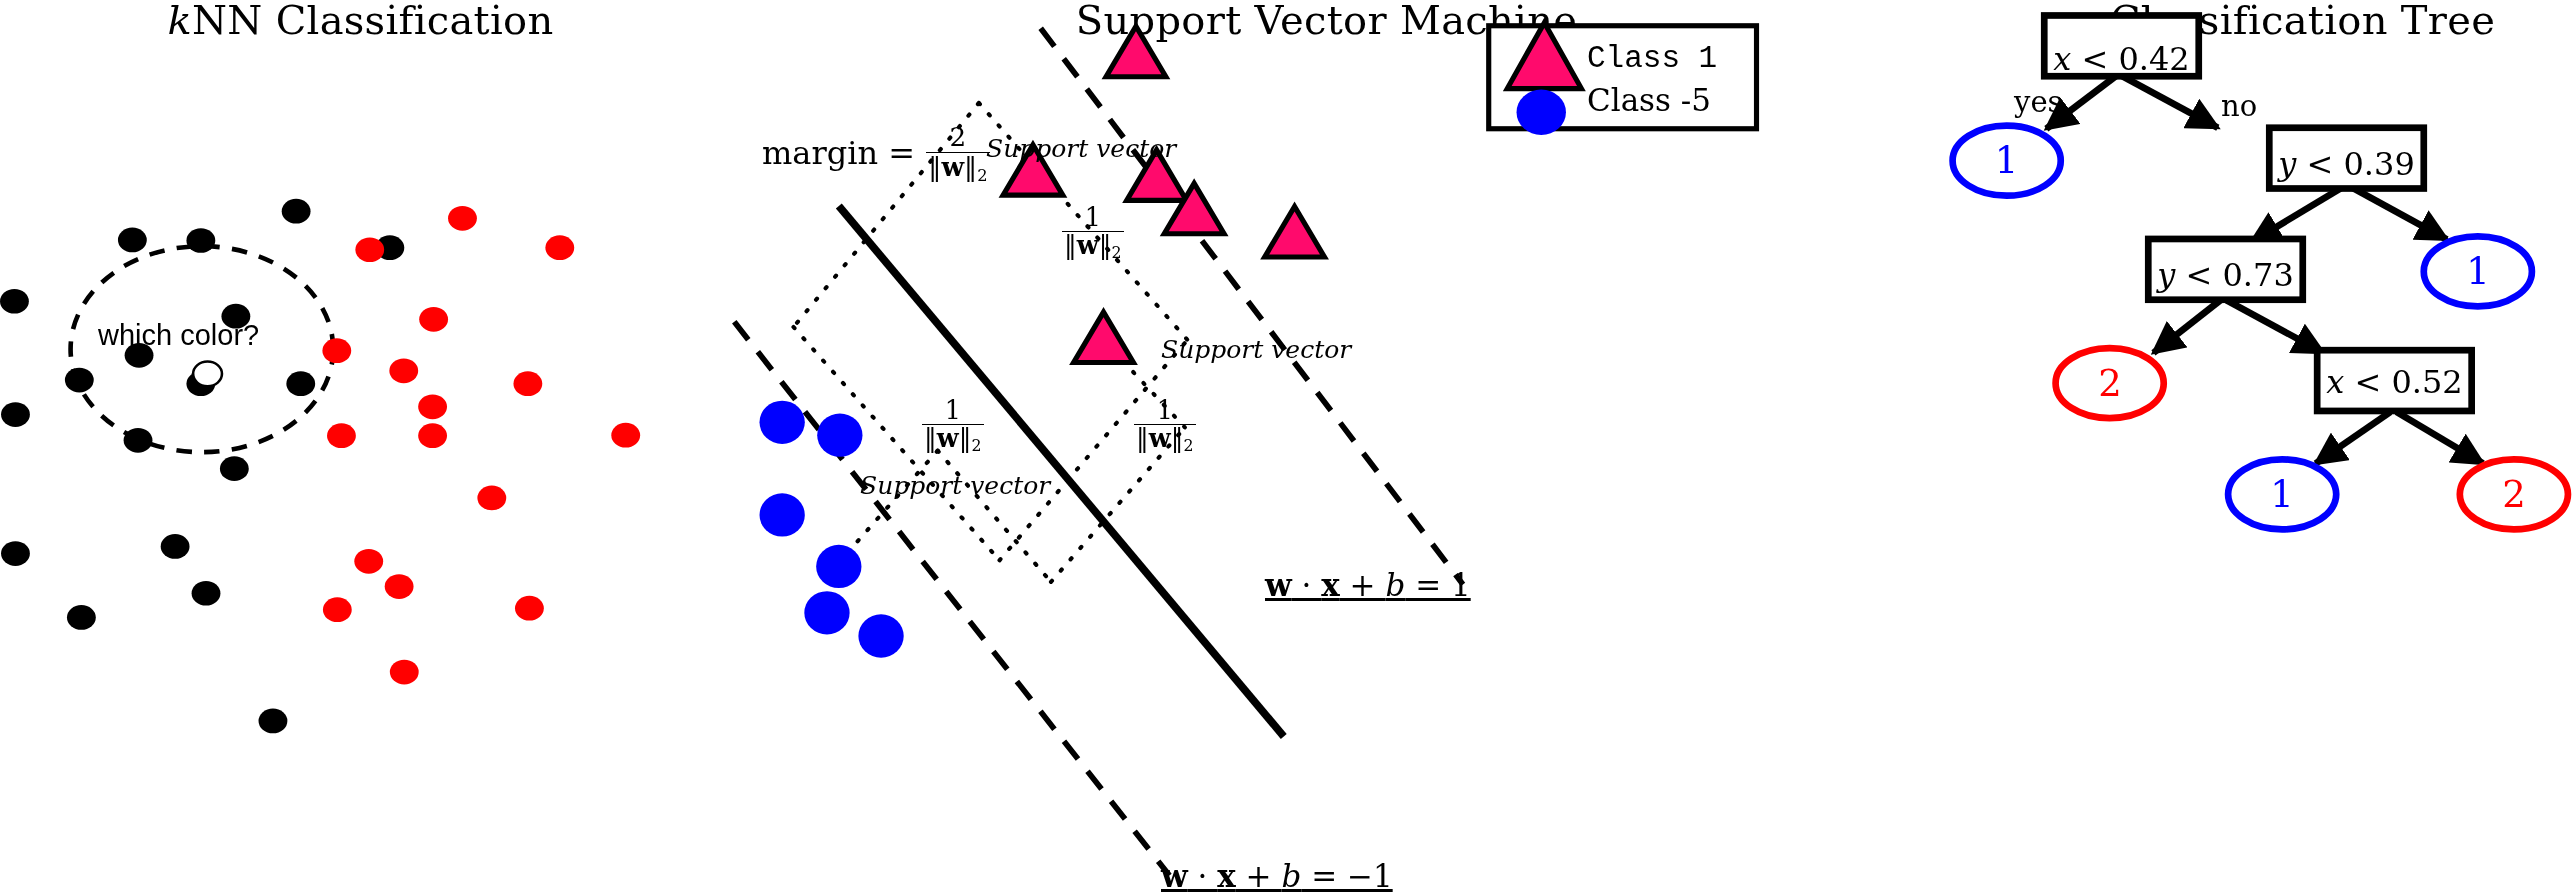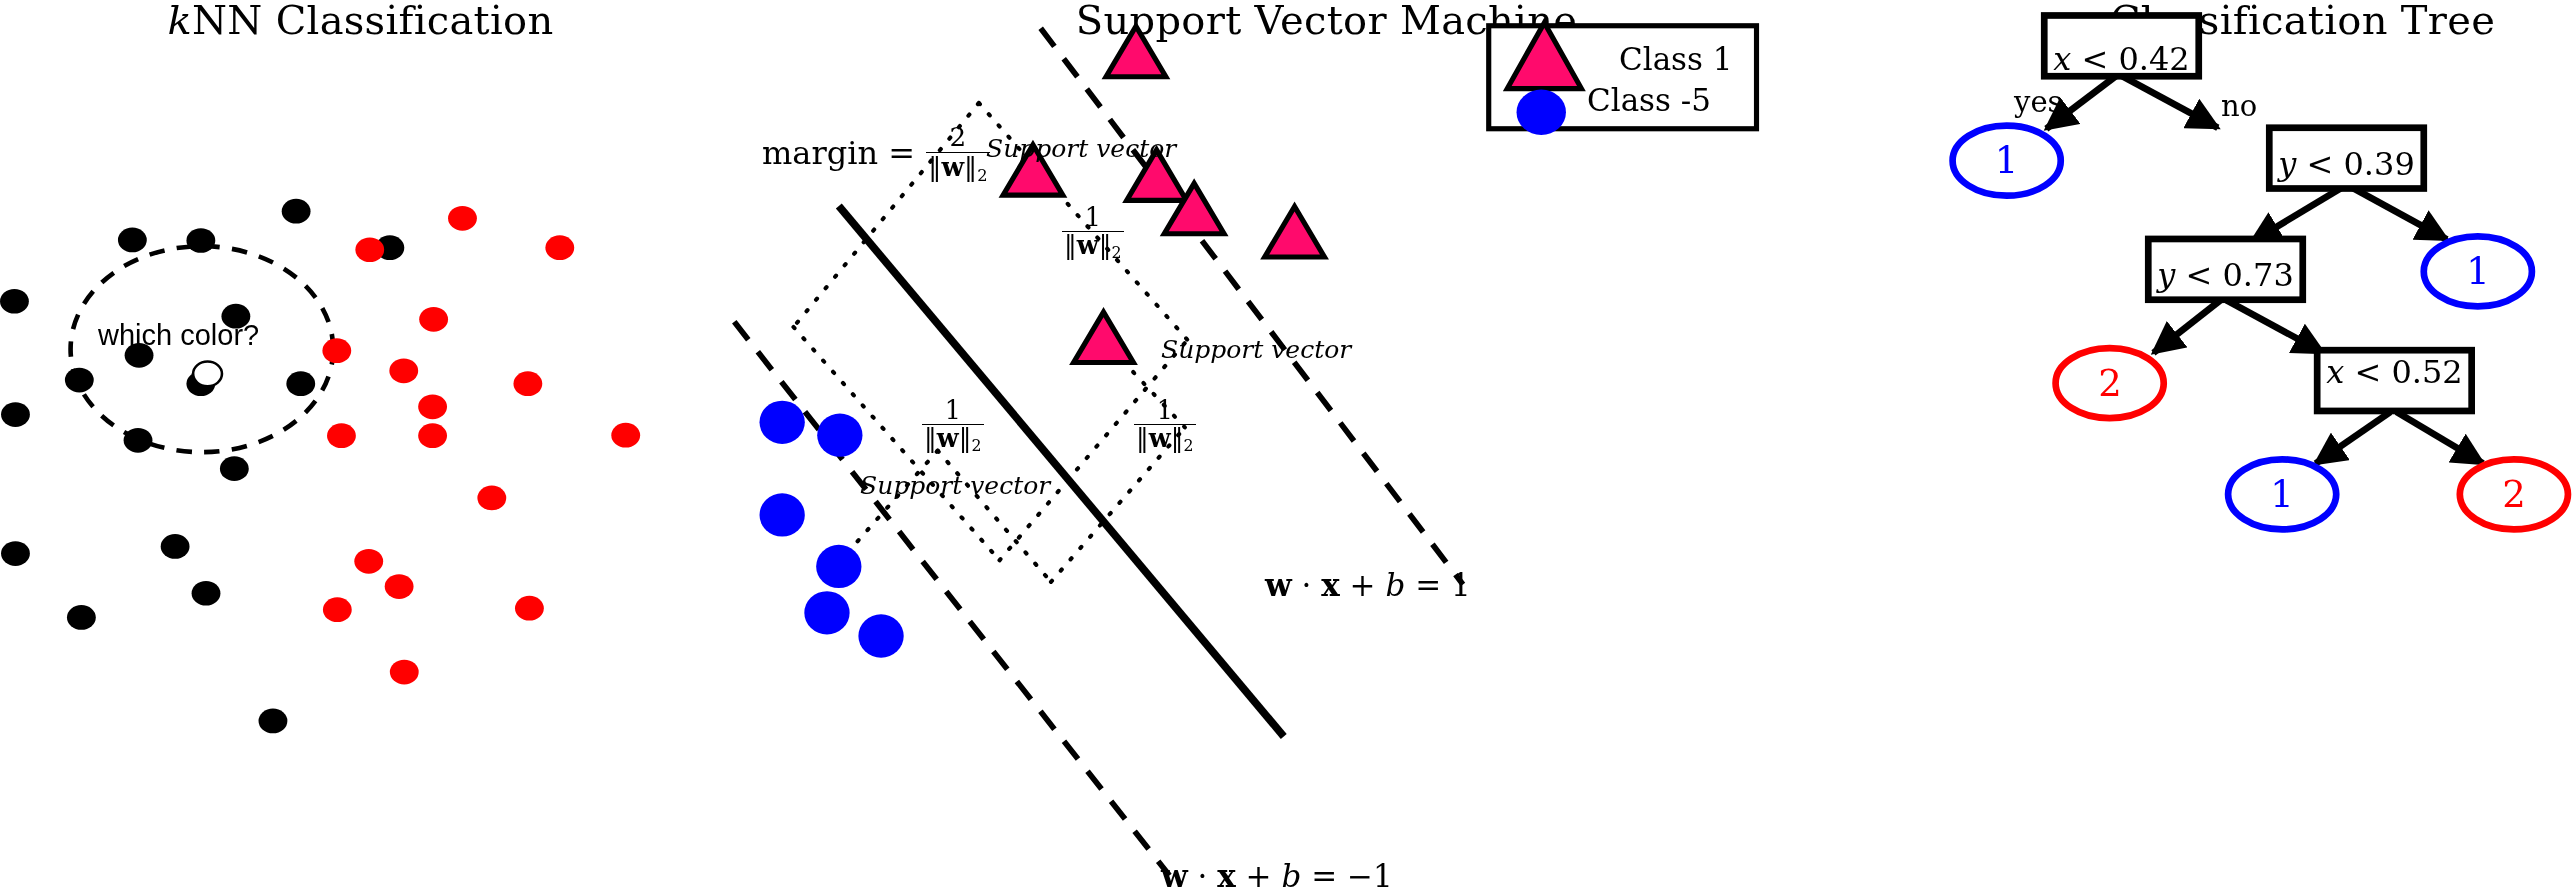--- a/index.html
+++ b/index.html
@@ -62,20 +62,21 @@
     position:absolute;
     font-style:italic;
     font-size:25px;
     font-family:"DejaVu Serif","Liberation Serif",serif;
     white-space:nowrap;
   }
   .eq-label{
     position:absolute;
     font-size:31px;
     white-space:nowrap;
+    text-decoration:underline;
   }
   .eq-label.big{font-size:40px;}
   .margin-label{
     position:absolute;
     font-size:32px;
     white-space:nowrap;
   }
   .inv-label{
     position:absolute;
     font-size:31px;
@@ -240,21 +241,21 @@
     <div class="sv-label" style="left:440px;top:335px;">Support vector</div>
     <div class="sv-label" style="left:139px;top:471px;">Support vector</div>
 
     <div class="eq-label" style="left:544px;top:567px;">
       <span class="bold">w</span> · <span class="bold">x</span> + <span class="ital">b</span> = 1
     </div>
     <div class="eq-label" style="left:440px;top:858px;">
       <span class="bold">w</span> · <span class="bold">x</span> + <span class="ital">b</span> = −1
     </div>
 
-    <div class="legend-text" style="left:898px;top:41px;">Class 1</div>
+    <div class="legend-text" style="left:866px;top:41px;font-family:Liberation Mono, monospace;">Class 1</div>
     <div class="legend-text" style="left:866px;top:82px;">Class -5</div>
   </div>
 
   <div class="panel" id="panel-tree">
 
     <div class="panel-title">Classification Tree</div>
 
     <svg class="svg-layer" width="741" height="894" viewBox="0 0 1439 1736">
       <defs>
         <marker id="arrow" viewBox="0 0 10 10" refX="9" refY="5" markerWidth="5" markerHeight="5" orient="auto-start-reverse">
@@ -288,21 +289,21 @@
 
     <div class="tree-text" style="left:112px;top:40px;width:155px;">
       <span class="ital">x</span> &lt; <span>0.42</span>
     </div>
     <div class="tree-text" style="left:337px;top:145px;width:155px;">
       <span class="ital">y</span> &lt; <span>0.39</span>
     </div>
     <div class="tree-text" style="left:216px;top:256px;width:155px;">
       <span class="ital">y</span> &lt; <span>0.73</span>
     </div>
-    <div class="tree-text" style="left:385px;top:353px;width:155px;">
+    <div class="tree-text" style="left:385px;top:363px;width:155px;">
       <span class="ital">x</span> &lt; <span>0.52</span>
     </div>
 
     <div class="tree-branch-label" style="left:82px;top:85px;">yes</div>
     <div class="tree-branch-label" style="left:289px;top:89px;">no</div>
 
     <div class="leaf-text" style="left:20.6px;top:139px;width:108px;color:#0000FF;">1</div>
     <div class="leaf-text" style="left:492px;top:250px;width:108px;color:#0000FF;">1</div>
     <div class="leaf-text" style="left:124px;top:362px;width:108px;color:#FF0000;">2</div>
     <div class="leaf-text" style="left:296px;top:473px;width:108px;color:#0000FF;">1</div>

